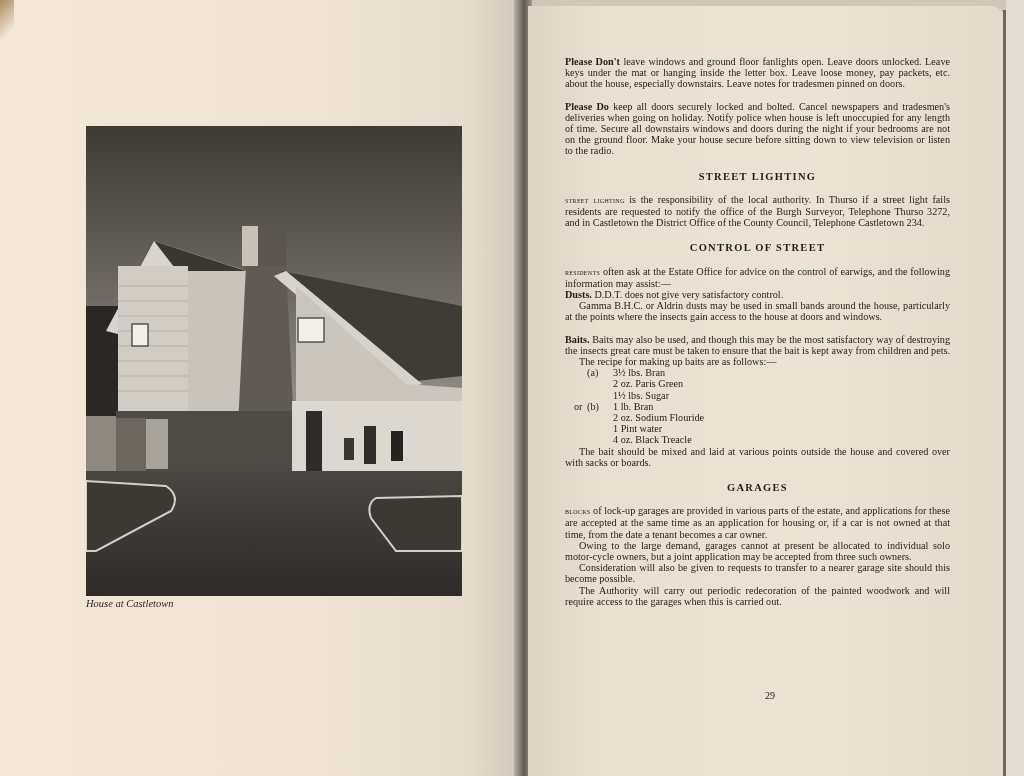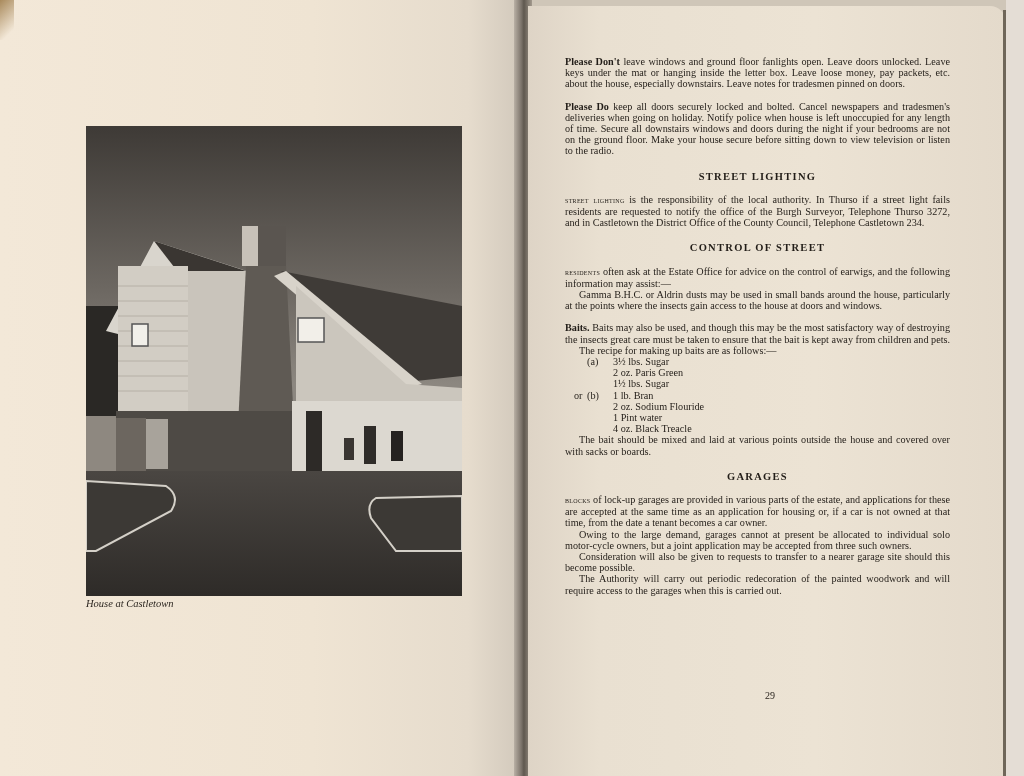--- a/index.html
+++ b/index.html
@@ -147,27 +147,28 @@
 
   <div class="text">
     <p><span class="b">Please Don't</span><span> leave windows and ground floor fanlights open. Leave doors unlocked. Leave keys under the mat or hanging inside the letter box. Leave loose money, pay packets, etc. about the house, especially downstairs. Leave notes for tradesmen pinned on doors.</span></p>
     <p class="para-gap"><span class="b">Please Do</span><span> keep all doors securely locked and bolted. Cancel newspapers and tradesmen's deliveries when going on holiday. Notify police when house is left unoccupied for any length of time. Secure all downstairs windows and doors during the night if your bedrooms are not on the ground floor. Make your house secure before sitting down to view television or listen to the radio.</span></p>
 
     <div class="heading">STREET LIGHTING</div>
     <p><span class="smallcaps">street lighting</span><span> is the responsibility of the local authority. In Thurso if a street light fails residents are requested to notify the office of the Burgh Surveyor, Telephone Thurso 3272, and in Castletown the District Office of the County Council, Telephone Castletown 234.</span></p>
 
     <div class="heading">CONTROL OF STREET</div>
     <p><span class="smallcaps">residents</span><span> often ask at the Estate Office for advice on the control of earwigs, and the following information may assist:—</span></p>
+    <p><span class="b">Dusts.</span><span> D.D.T. does not give very satisfactory control.</span></p>
     <p class="indent">Gamma B.H.C. or Aldrin dusts may be used in small bands around the house, particularly at the points where the insects gain access to the house at doors and windows.</p>
     <p class="para-gap"><span class="b">Baits.</span><span> Baits may also be used, and though this may be the most satisfactory way of destroying the insects great care must be taken to ensure that the bait is kept away from children and pets.</span></p>
     <p class="indent">The recipe for making up baits are as follows:—</p>
     <ul class="recipe">
       <li>
           <span class="lbl">(a)</span>
-          <span class="item">3½ lbs. Sugar</span>
+          <span class="item">3½ lbs. Bran</span>
         </li>
       <li>
           <span class="item">2 oz. Paris Green</span>
         </li>
       <li>
           <span class="item">1½ lbs. Sugar</span>
         </li>
       <li>
           <span class="or">or</span>
           <span class="lbl">(b)</span>

